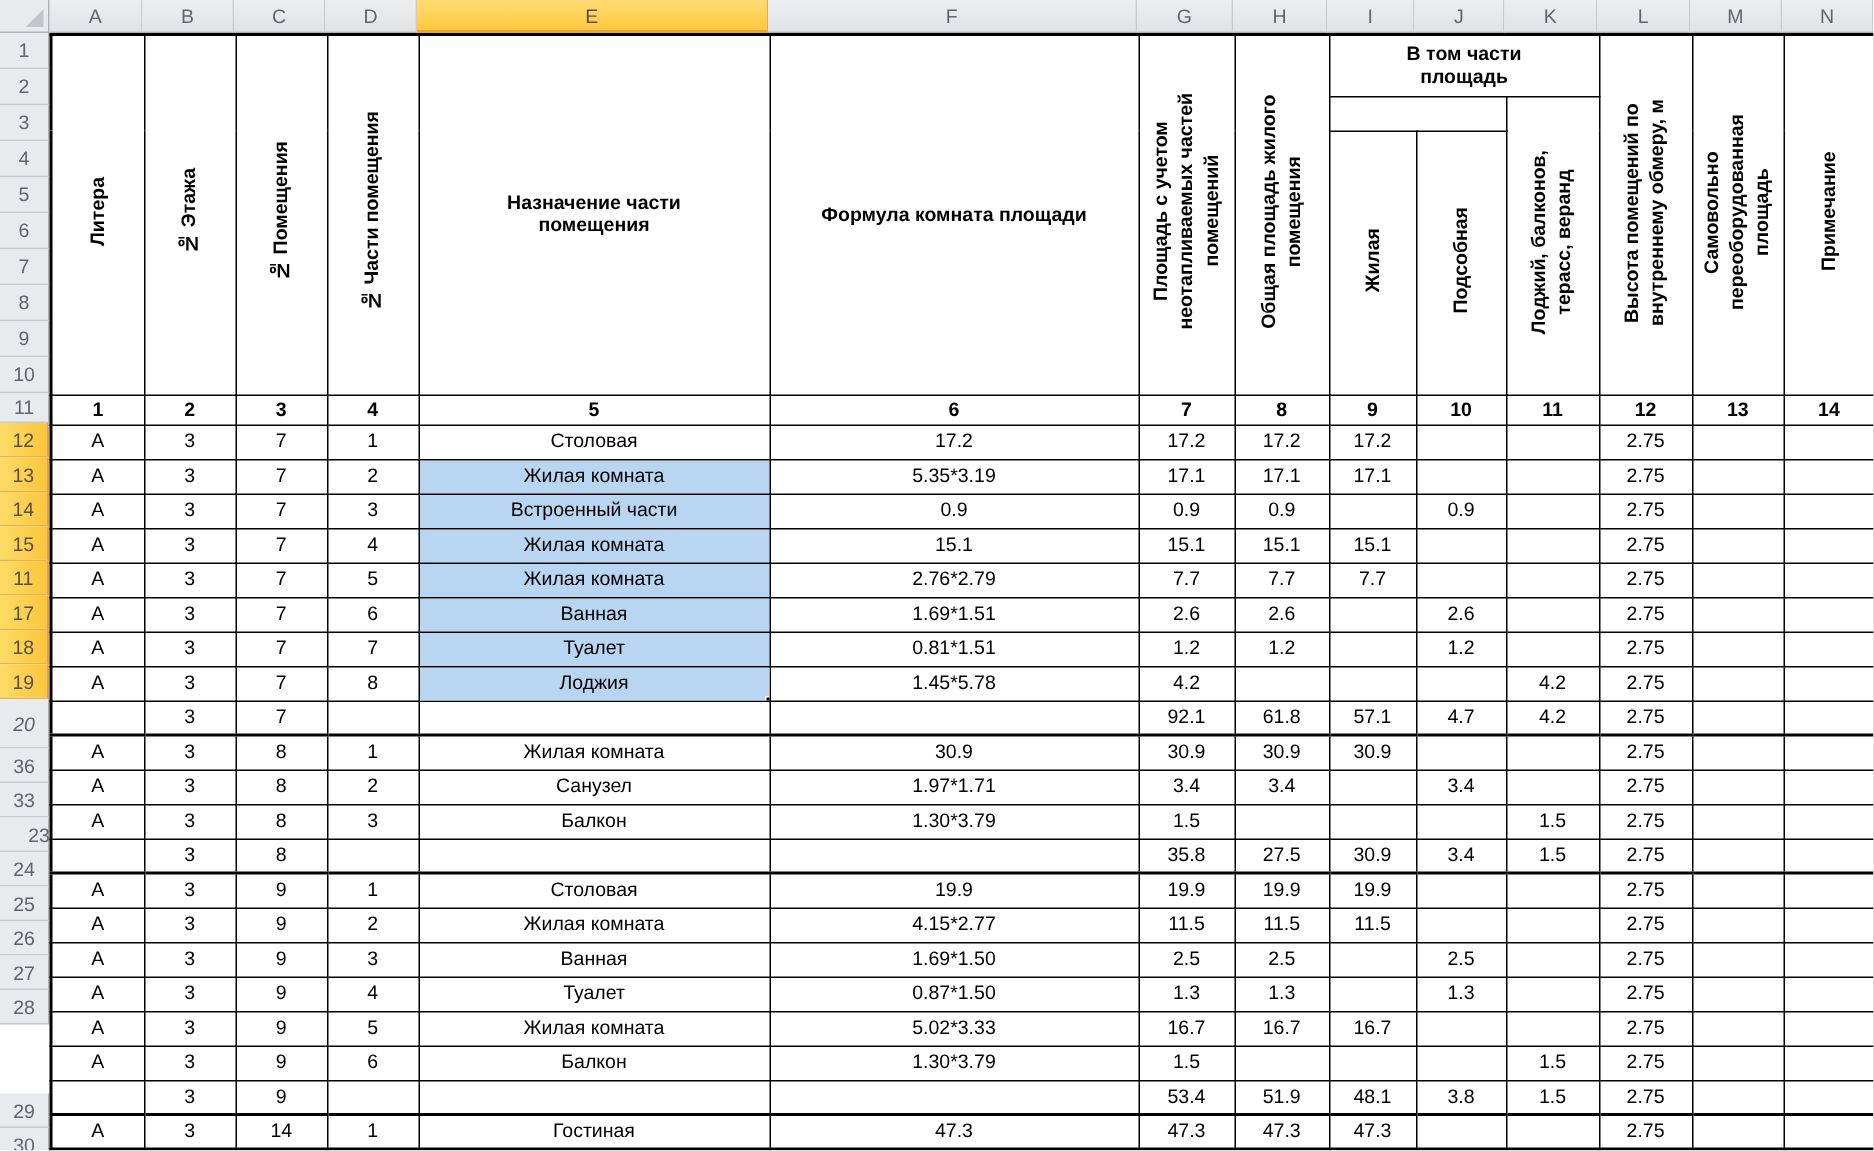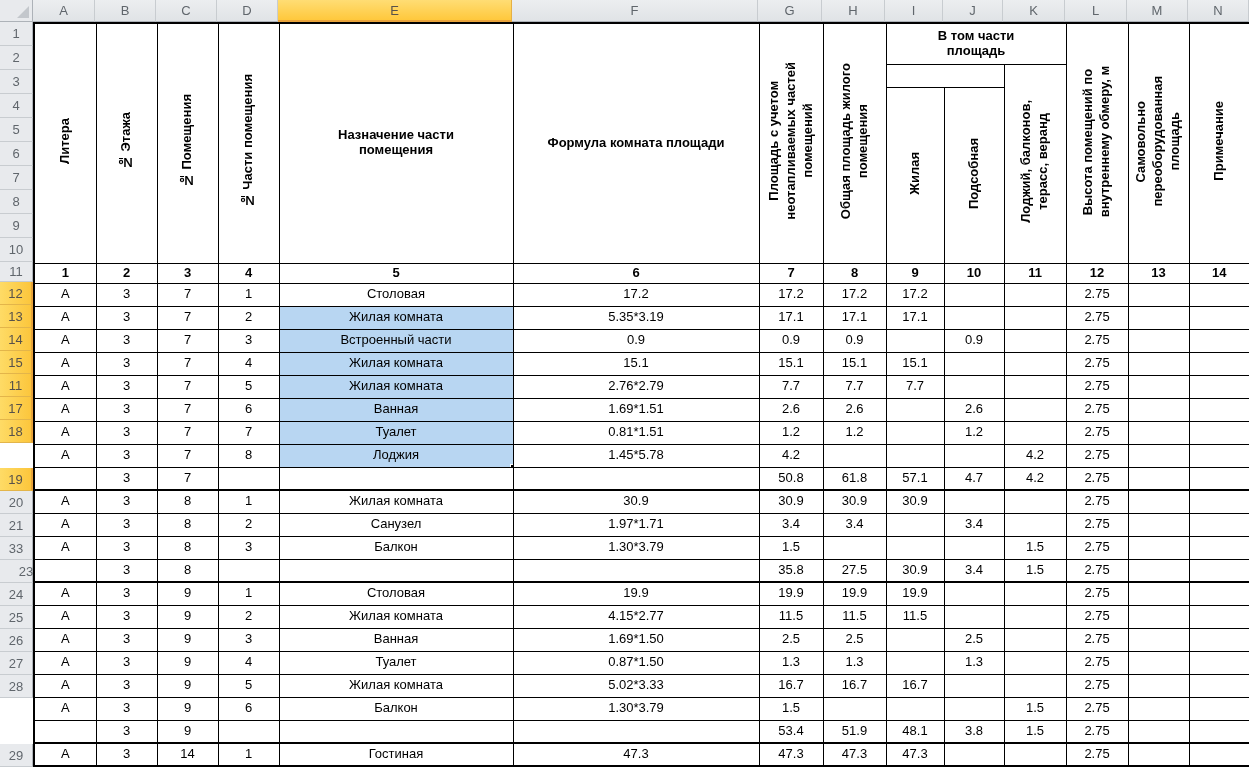--- a/index.html
+++ b/index.html
@@ -139,23 +139,23 @@
         <div class="rowhead" style="height: 24px;">9</div>
         <div class="rowhead" style="height: 24px;">10</div>
         <div class="rowhead" style="height: 20px;">11</div>
         <div class="rowhead sel" style="height: 23px;">12</div>
         <div class="rowhead sel" style="height: 23px;">13</div>
         <div class="rowhead sel" style="height: 23px;">14</div>
         <div class="rowhead sel" style="height: 23px;">15</div>
         <div class="rowhead sel" style="height: 23px;">11</div>
         <div class="rowhead sel" style="height: 23px;">17</div>
         <div class="rowhead sel" style="height: 23px;">18</div>
-        <div class="rowhead sel" style="height: 23px; margin-top: 25px;">19</div>
-        <div class="rowhead" style="height: 23px;">20</div>
-        <div class="rowhead" style="height: 23px;">21</div>
+        <div class="rowhead sel" style="height: 23px;">19</div>
+        <div class="rowhead" style="height: 33px; font-style: italic;">20</div>
+        <div class="rowhead" style="height: 23px;">36</div>
         <div class="rowhead" style="height: 23px;">33</div>
         <div class="rowhead" style="height: 23px; padding-left: 20px;">23</div>
         <div class="rowhead" style="height: 23px;">24</div>
         <div class="rowhead" style="height: 23px;">25</div>
         <div class="rowhead" style="height: 23px;">26</div>
         <div class="rowhead" style="height: 23px;">27</div>
         <div class="rowhead" style="height: 23px;">28</div>
         <div class="rowhead" style="height: 23px; margin-top: 46px;">29</div>
         <div class="rowhead" style="height: 23px;">30</div>
         <div class="rowhead" style="height: 23px; font-weight: bold;">31</div>
@@ -360,21 +360,21 @@
             <td></td>
             <td></td>
           </tr>
           <tr class="thick-bottom" style="height: 23px;">
             <td></td>
             <td>3</td>
             <td>7</td>
             <td></td>
             <td></td>
             <td></td>
-            <td>50.8</td>
+            <td>92.1</td>
             <td>61.8</td>
             <td>57.1</td>
             <td>4.7</td>
             <td>4.2</td>
             <td>2.75</td>
             <td></td>
             <td></td>
           </tr>
           <tr style="height: 23px;">
             <td>А</td>

